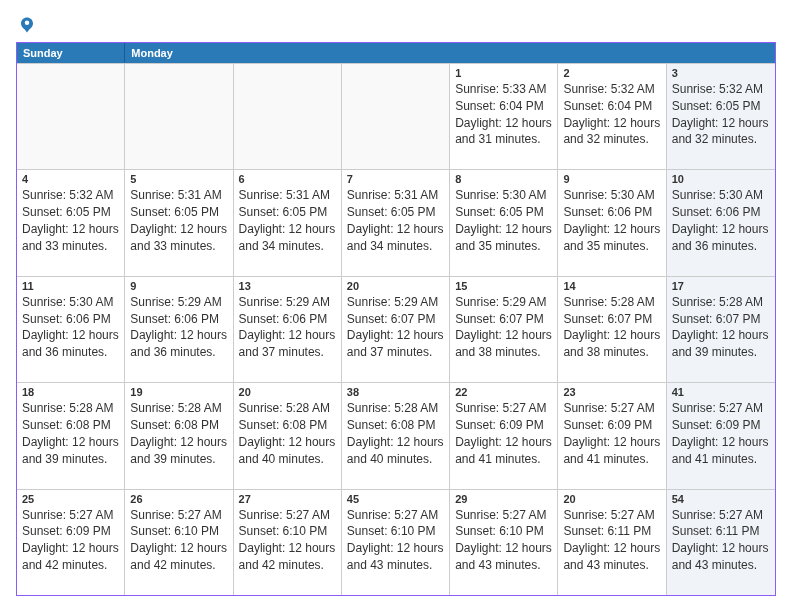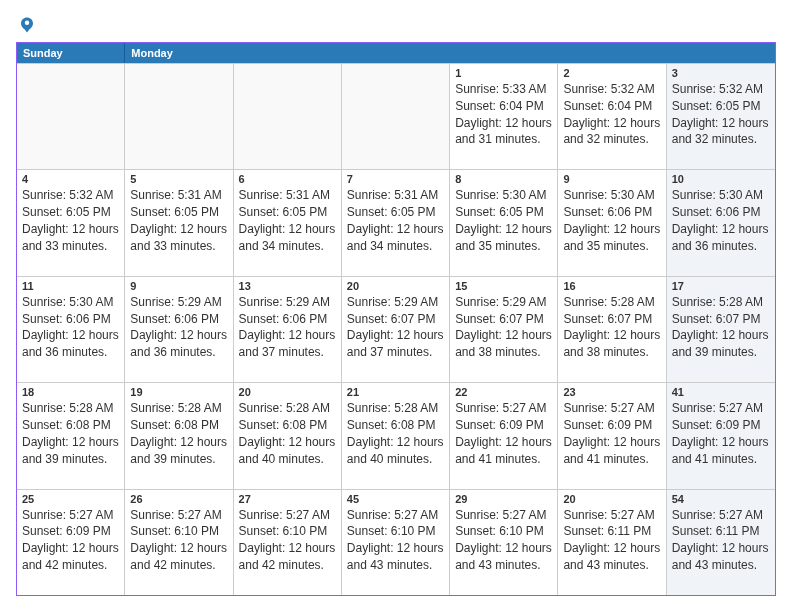--- a/index.html
+++ b/index.html
@@ -244,21 +244,21 @@
 and 37 minutes.</div>
           </div>
           <div class="calendar-cell">
             <span class="cell-date">15</span>
             <div class="cell-info" style="white-space: pre-line;">Sunrise: 5:29 AM
 Sunset: 6:07 PM
 Daylight: 12 hours
 and 38 minutes.</div>
           </div>
           <div class="calendar-cell">
-            <span class="cell-date">16</span>
+            <span class="cell-date">14</span>
             <div class="cell-info" style="white-space: pre-line;">Sunrise: 5:28 AM
 Sunset: 6:07 PM
 Daylight: 12 hours
 and 38 minutes.</div>
           </div>
           <div class="calendar-cell shaded">
             <span class="cell-date">17</span>
             <div class="cell-info" style="white-space: pre-line;">Sunrise: 5:28 AM
 Sunset: 6:07 PM
 Daylight: 12 hours
@@ -281,21 +281,21 @@
 and 39 minutes.</div>
           </div>
           <div class="calendar-cell">
             <span class="cell-date">20</span>
             <div class="cell-info" style="white-space: pre-line;">Sunrise: 5:28 AM
 Sunset: 6:08 PM
 Daylight: 12 hours
 and 40 minutes.</div>
           </div>
           <div class="calendar-cell">
-            <span class="cell-date">21</span>
+            <span class="cell-date">38</span>
             <div class="cell-info" style="white-space: pre-line;">Sunrise: 5:28 AM
 Sunset: 6:08 PM
 Daylight: 12 hours
 and 40 minutes.</div>
           </div>
           <div class="calendar-cell">
             <span class="cell-date">22</span>
             <div class="cell-info" style="white-space: pre-line;">Sunrise: 5:27 AM
 Sunset: 6:09 PM
 Daylight: 12 hours

